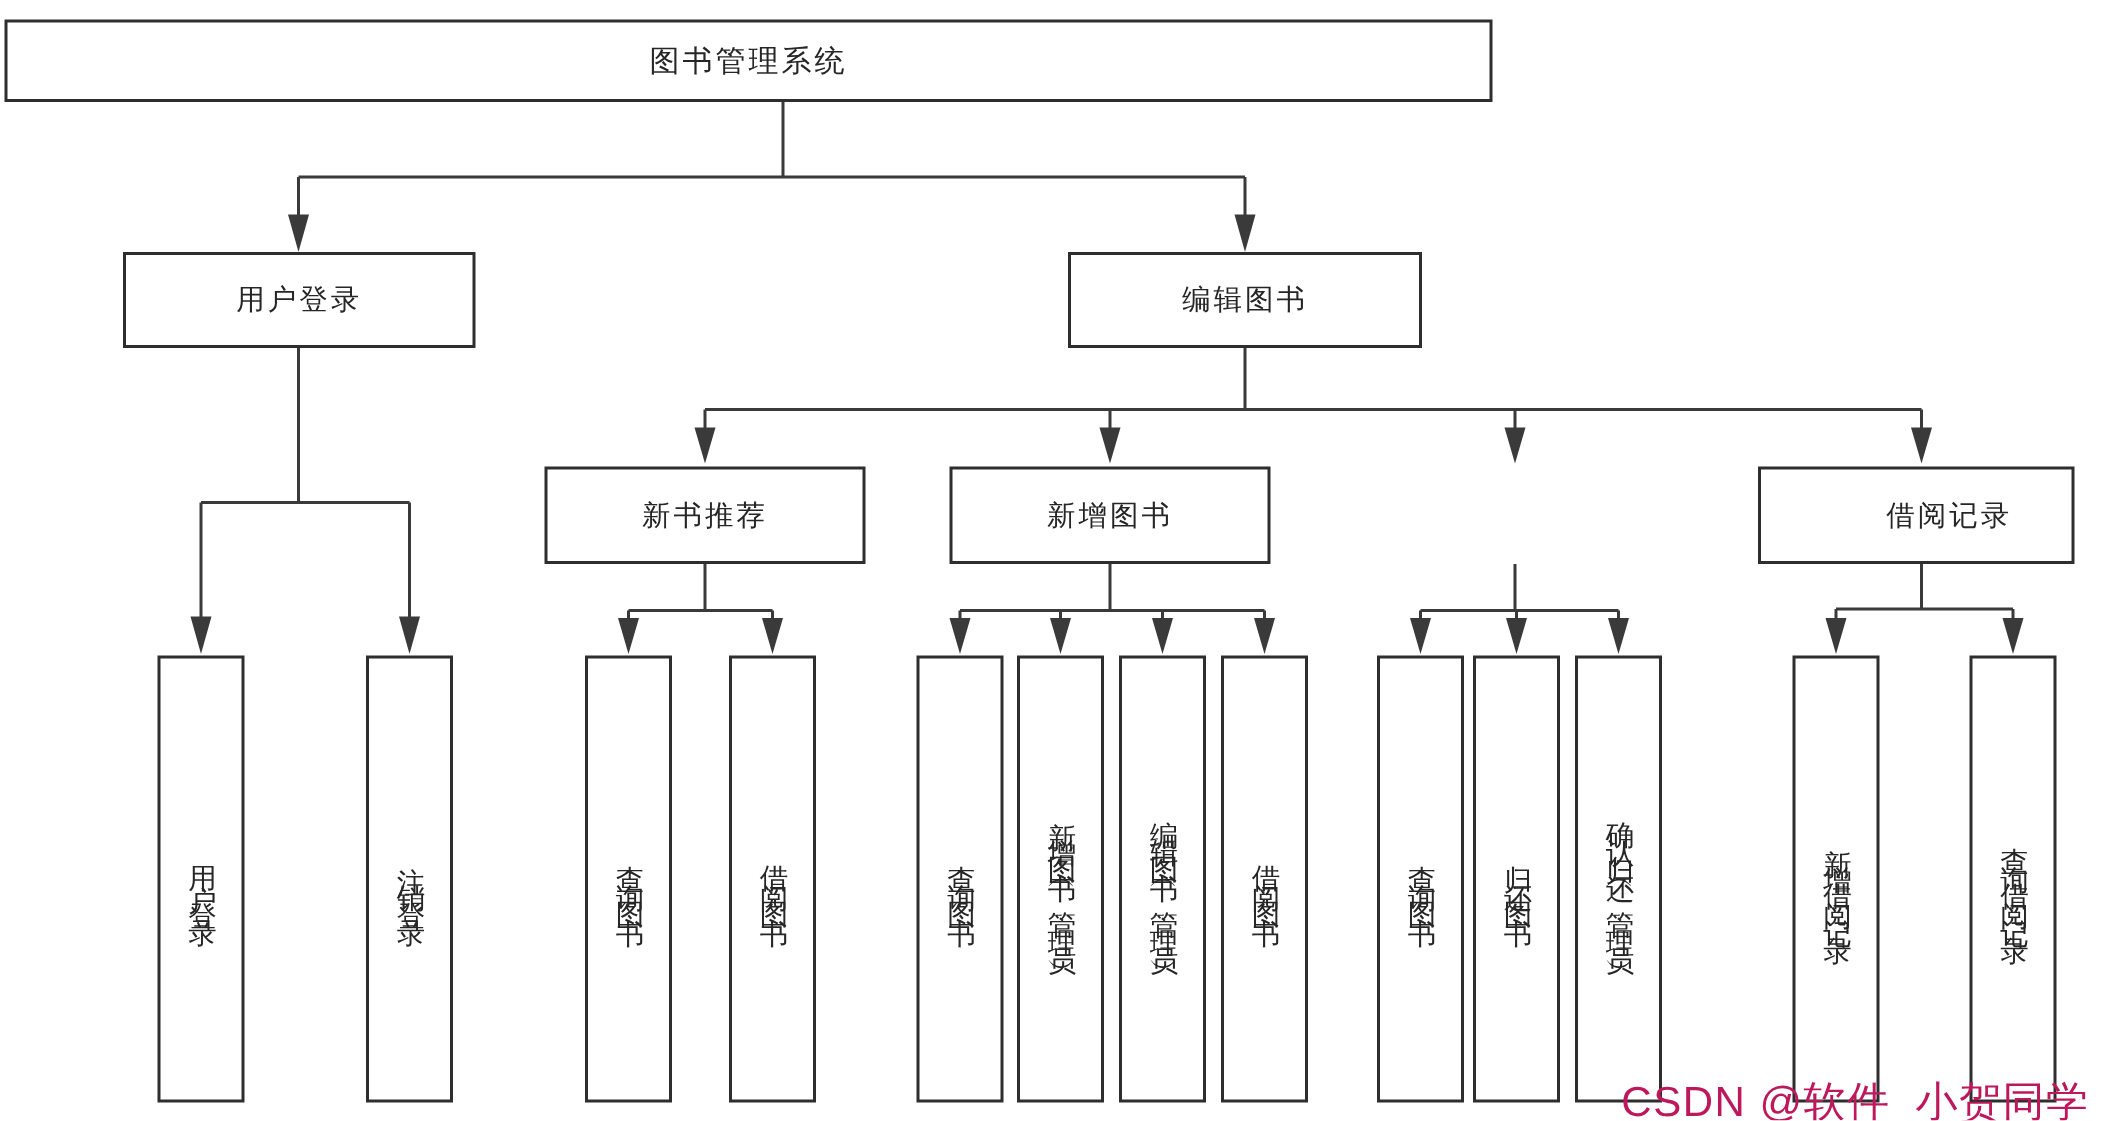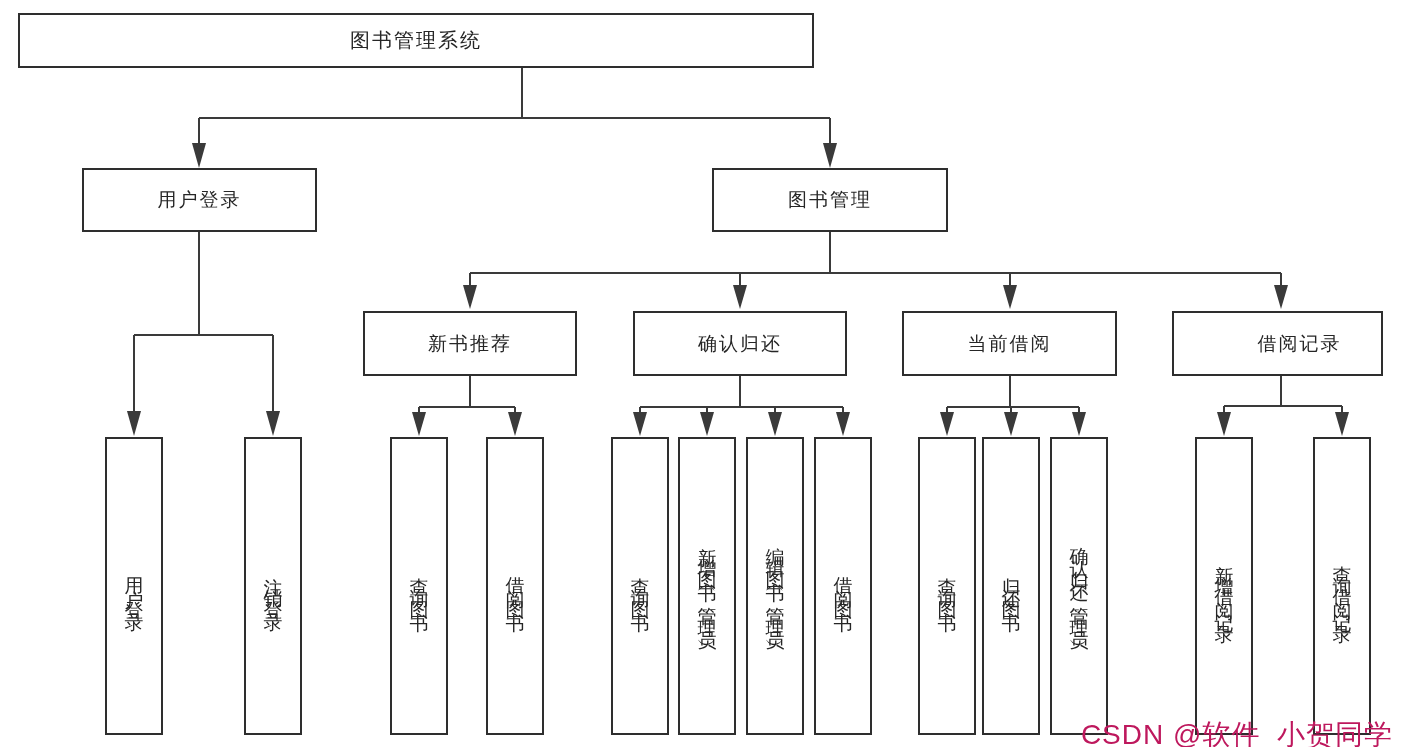--- a/index.html
+++ b/index.html
@@ -89,39 +89,36 @@
       <polygon points="1004,412 1018,412 1011,436" fill="#3a3a3a" stroke="none"></polygon>
       <polygon points="1072,412 1086,412 1079,436" fill="#3a3a3a" stroke="none"></polygon>
     </g>
     <g stroke="#3a3a3a" stroke-width="2" fill="none">
       <path d="M1281,376 L1281,406 M1224,406 L1342,406 M1224,406 L1224,416 M1342,406 L1342,416"></path>
       <polygon points="1217,412 1231,412 1224,436" fill="#3a3a3a" stroke="none"></polygon>
       <polygon points="1335,412 1349,412 1342,436" fill="#3a3a3a" stroke="none"></polygon>
     </g>
   </svg>
 
-  <div class="node root" style="left:18px; top:13px; width:796px; height:55px;">
+  <div class="node root" style="left:3px; top:13px; width:992px; height:55px;">
     <span>图书管理系统</span>
   </div>
 
   <div class="node" style="left:82px; top:168px; width:235px; height:64px;">
     <span>用户登录</span>
   </div>
   <div class="node" style="left:712px; top:168px; width:236px; height:64px;">
-    <span>图书管理</span>
+    <span>编辑图书</span>
   </div>
 
   <div class="node" style="left:363px; top:311px; width:214px; height:65px;font-family:Liberation Serif, serif;">
     <span>新书推荐</span>
   </div>
   <div class="node" style="left:633px; top:311px; width:214px; height:65px;">
-    <span>确认归还</span>
-  </div>
-  <div class="node" style="left:902px; top:311px; width:215px; height:65px;">
-    <span>当前借阅</span>
+    <span>新增图书</span>
   </div>
   <div class="node" style="left:1172px; top:311px; width:211px; height:65px;padding-left:44px;">
     <span>借阅记录</span>
   </div>
 
   <div class="node leaf" style="left:105px; top:437px; width:58px; height:298px;">
     <span>用户登录</span>
   </div>
   <div class="node leaf" style="left:244px; top:437px; width:58px; height:298px;">
     <span>注销登录</span>

